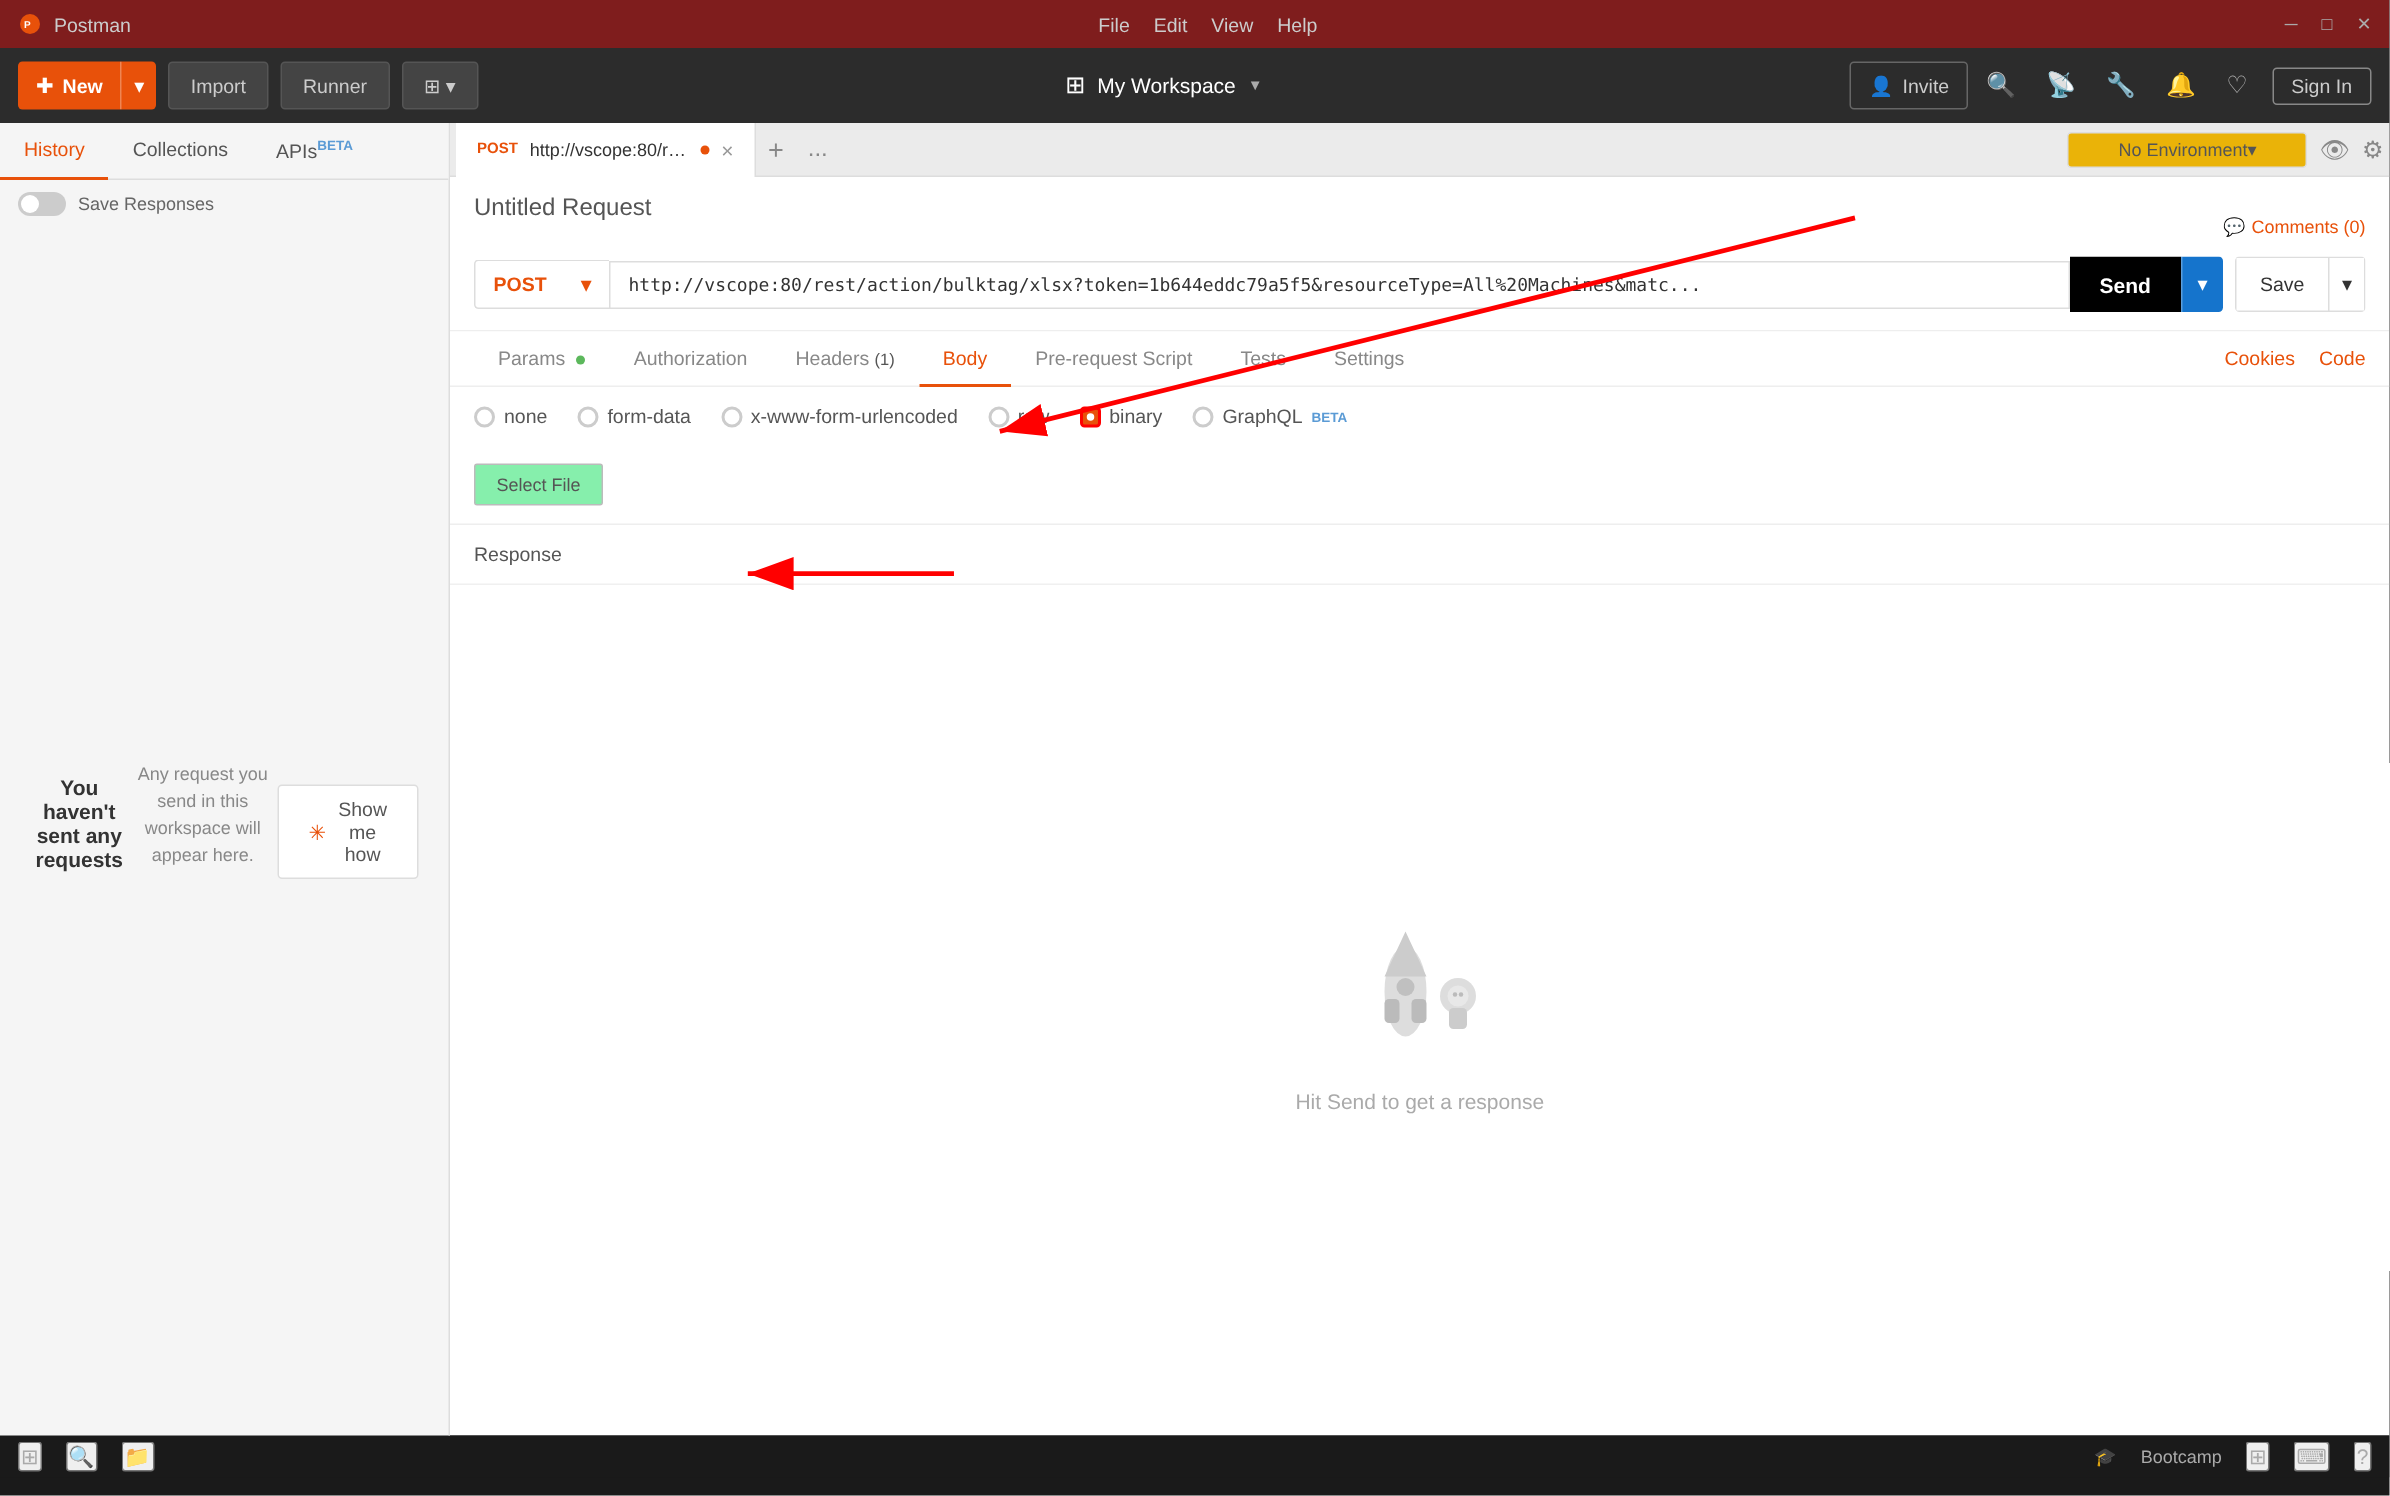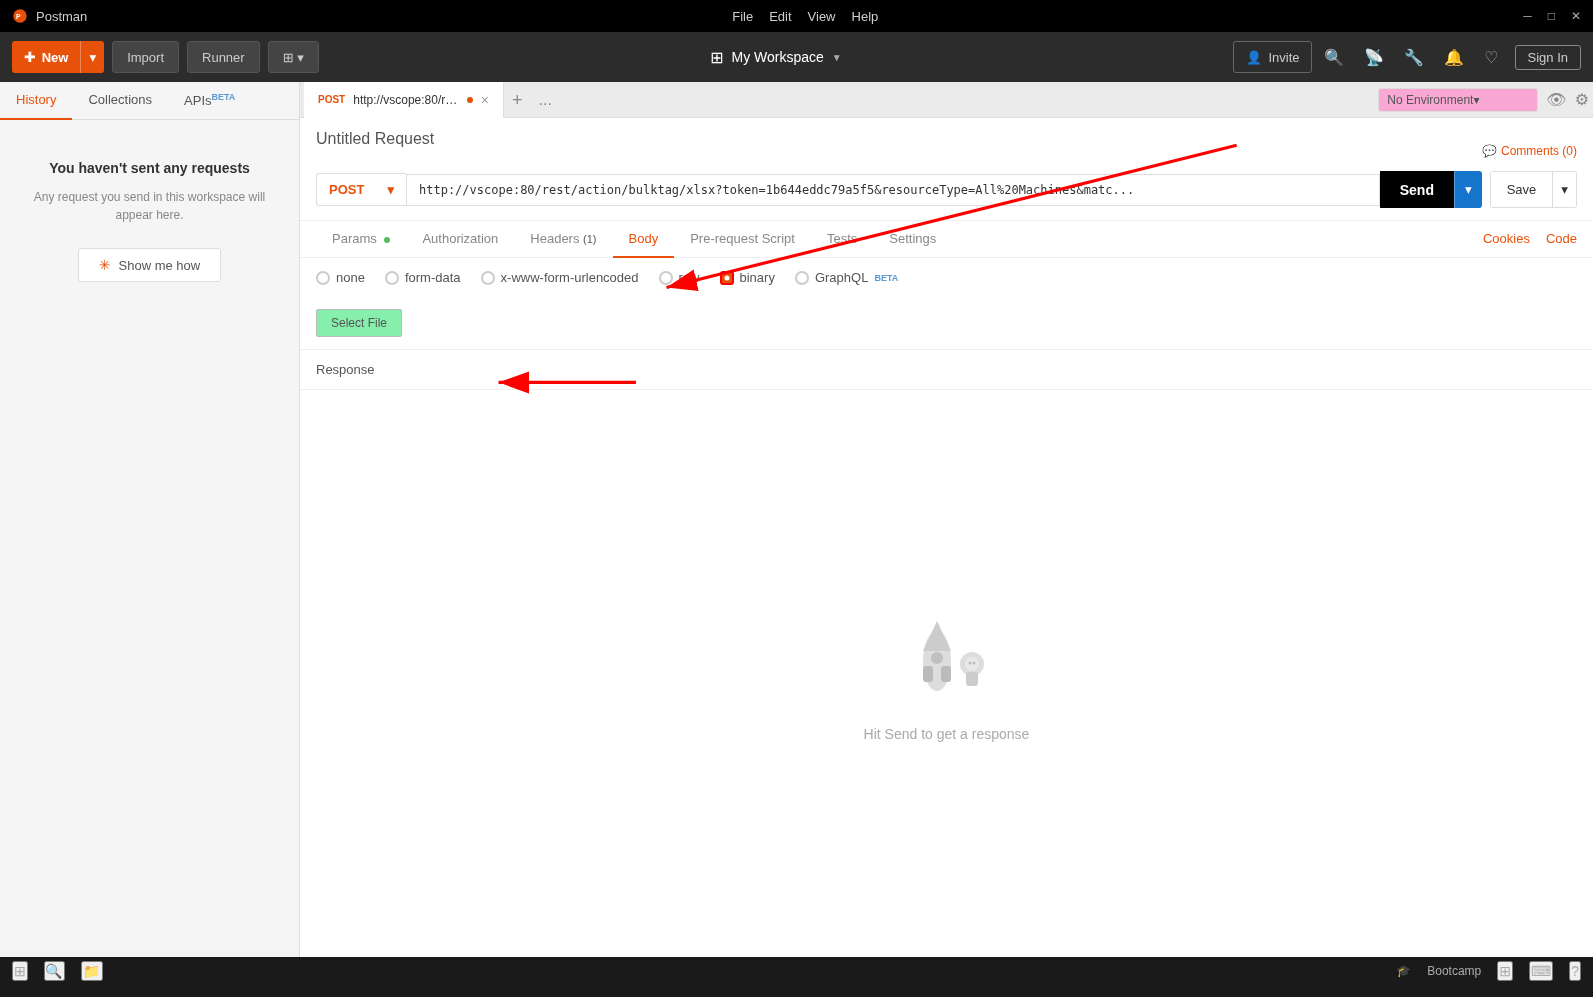--- a/index.html
+++ b/index.html
@@ -1,20 +1,20 @@
 <!DOCTYPE html>
 <html><head>
   <meta charset="utf-8">
   <style>
     * { box-sizing: border-box; margin: 0; padding: 0; }
     body { font-family: -apple-system, BlinkMacSystemFont, 'Segoe UI', sans-serif; font-size: 13px; background: #1a1a1a; color: #333; overflow: hidden; }
 
     
     .titlebar {
-      display: flex; align-items: center; background: #000000; height: 32px;
+      display: flex; align-items: center; background: #7f1d1d; height: 32px;
       padding: 0 12px; justify-content: space-between; user-select: none;
     }
     .titlebar-left { display: flex; align-items: center; gap: 8px; color: #ccc; font-size: 13px; }
     .titlebar-logo { width: 16px; height: 16px; }
     .titlebar-controls { display: flex; gap: 16px; }
     .titlebar-btn { color: #aaa; cursor: pointer; font-size: 12px; background: none; border: none; }
     .titlebar-menu { display: flex; gap: 16px; color: #ccc; font-size: 13px; }
     .titlebar-menu span { cursor: pointer; }
 
     
@@ -80,21 +80,21 @@
     .sidebar-tabs {
       display: flex; border-bottom: 1px solid #ddd; background: #f5f5f5;
     }
     .sidebar-tab {
       padding: 10px 16px; cursor: pointer; font-size: 13px; color: #555;
       border-bottom: 2px solid transparent; margin-bottom: -1px;
     }
     .sidebar-tab.active { color: #e8510a; border-bottom: 2px solid #e8510a; font-weight: 500; }
     .sidebar-tab-beta { font-size: 9px; color: #5b9bd5; vertical-align: super; font-weight: 600; }
 
-    .sidebar-content { flex: 1; display: flex; flex-direction: column; align-items: center; padding: 40px 20px; text-align: center; }
+    .sidebar-content { flex: 1; display: flex; flex-direction: row; align-items: center; padding: 40px 20px; text-align: center; }
     .sidebar-empty-title { font-size: 14px; font-weight: 600; color: #333; margin-bottom: 12px; }
     .sidebar-empty-desc { font-size: 12px; color: #888; line-height: 1.5; margin-bottom: 24px; }
     .save-responses { display: flex; align-items: center; gap: 8px; padding: 8px 12px; font-size: 12px; color: #666; }
     .toggle { width: 32px; height: 16px; background: #ccc; border-radius: 8px; position: relative; cursor: pointer; }
     .toggle-knob { width: 12px; height: 12px; background: #fff; border-radius: 50%; position: absolute; top: 2px; left: 2px; transition: left 0.2s; }
 
     .show-how-btn {
       display: flex; align-items: center; gap: 8px; background: #fff;
       border: 1px solid #ddd; border-radius: 3px; padding: 8px 20px;
       cursor: pointer; font-size: 13px; color: #555;
@@ -118,22 +118,22 @@
     .tab-item .tab-url { flex: 1; overflow: hidden; text-overflow: ellipsis; white-space: nowrap; color: #333; }
     .tab-dot { width: 6px; height: 6px; background: #e8510a; border-radius: 50%; }
     .tab-close { color: #999; cursor: pointer; font-size: 14px; }
     .tabs-add { background: none; border: none; color: #888; cursor: pointer; padding: 0 8px; font-size: 18px; line-height: 1; }
     .tabs-more { background: none; border: none; color: #888; cursor: pointer; padding: 0 8px; font-size: 16px; }
     .tabs-env {
       margin-left: auto; display: flex; align-items: center; gap: 8px;
     }
     .env-select {
       border: 1px solid #ddd; border-radius: 3px; padding: 4px 8px;
-      font-size: 12px; background: #f9a8d4; color: #555; min-width: 160px; cursor: pointer;
-      display: flex; align-items: center; justify-content: flex-start;
+      font-size: 12px; background: #eab308; color: #555; min-width: 160px; cursor: pointer;
+      display: flex; align-items: center; justify-content: center;
     }
     .env-icon-btn { background: none; border: none; color: #888; cursor: pointer; font-size: 16px; }
 
     
     .request-section { padding: 12px 16px; border-bottom: 1px solid #eee; }
     .request-title { font-size: 16px; color: #555; margin-bottom: 23px; }
     .request-comments { font-size: 12px; color: #e8510a; cursor: pointer; display: flex; align-items: center; gap: 4px; }
     .request-header { display: flex; justify-content: space-between; align-items: center; }
 
     .url-bar { display: flex; gap: 0; align-items: center; }
@@ -295,20 +295,26 @@
         <span>History</span>
       </div>
       <div class="sidebar-tab">
         <span>Collections</span>
       </div>
       <div class="sidebar-tab">
         <span>APIs</span><span class="sidebar-tab-beta">BETA</span>
       </div>
     </div>
 
+    <div class="save-responses">
+      <div class="toggle">
+        <div class="toggle-knob"></div>
+      </div>
+      <span>Save Responses</span>
+    </div>
 
     <div class="sidebar-content">
       <div class="sidebar-empty-title">You haven't sent any requests</div>
       <div class="sidebar-empty-desc">Any request you send in this workspace will appear here.</div>
       <button class="show-how-btn">
         <span class="show-how-icon">✳</span>
         <span>Show me how</span>
       </button>
     </div>
   </div>

